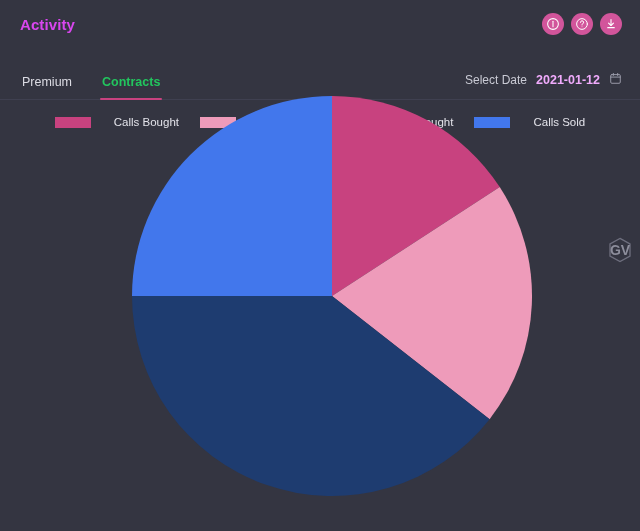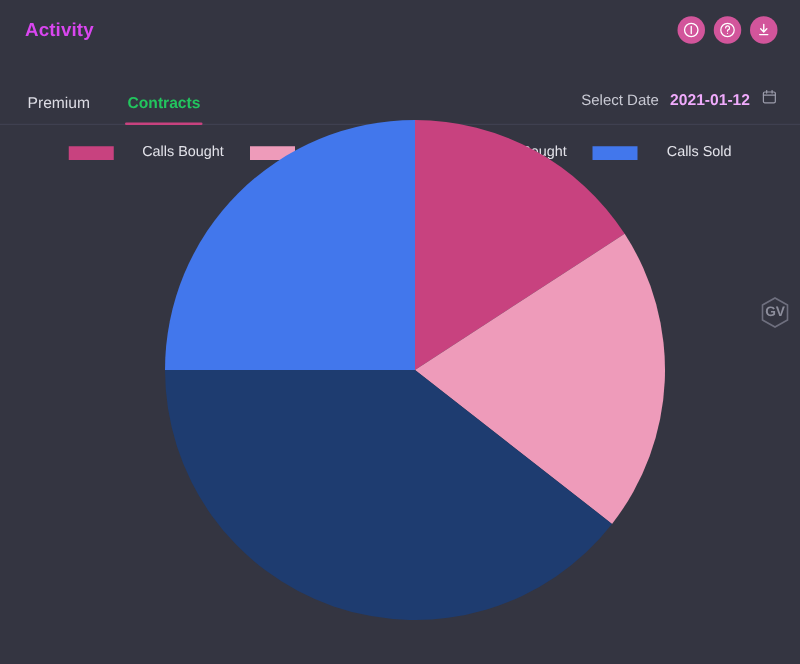--- a/index.html
+++ b/index.html
@@ -181,21 +181,21 @@
     top: 137px;
     width: 24px;
     height: 26px;
     display: flex;
     align-items: center;
     justify-content: center;
   }
   .watermark svg { display: block; }
   .watermark-text {
     position: absolute;
-    font-size: 11px;
+    font-size: 14px;
     color: #8d8e9c;
     letter-spacing: -0.2px;
     font-weight: bold;
     line-height: 1;
   }
 </style>
 </head>
 <body>
 
 <div class="header">

